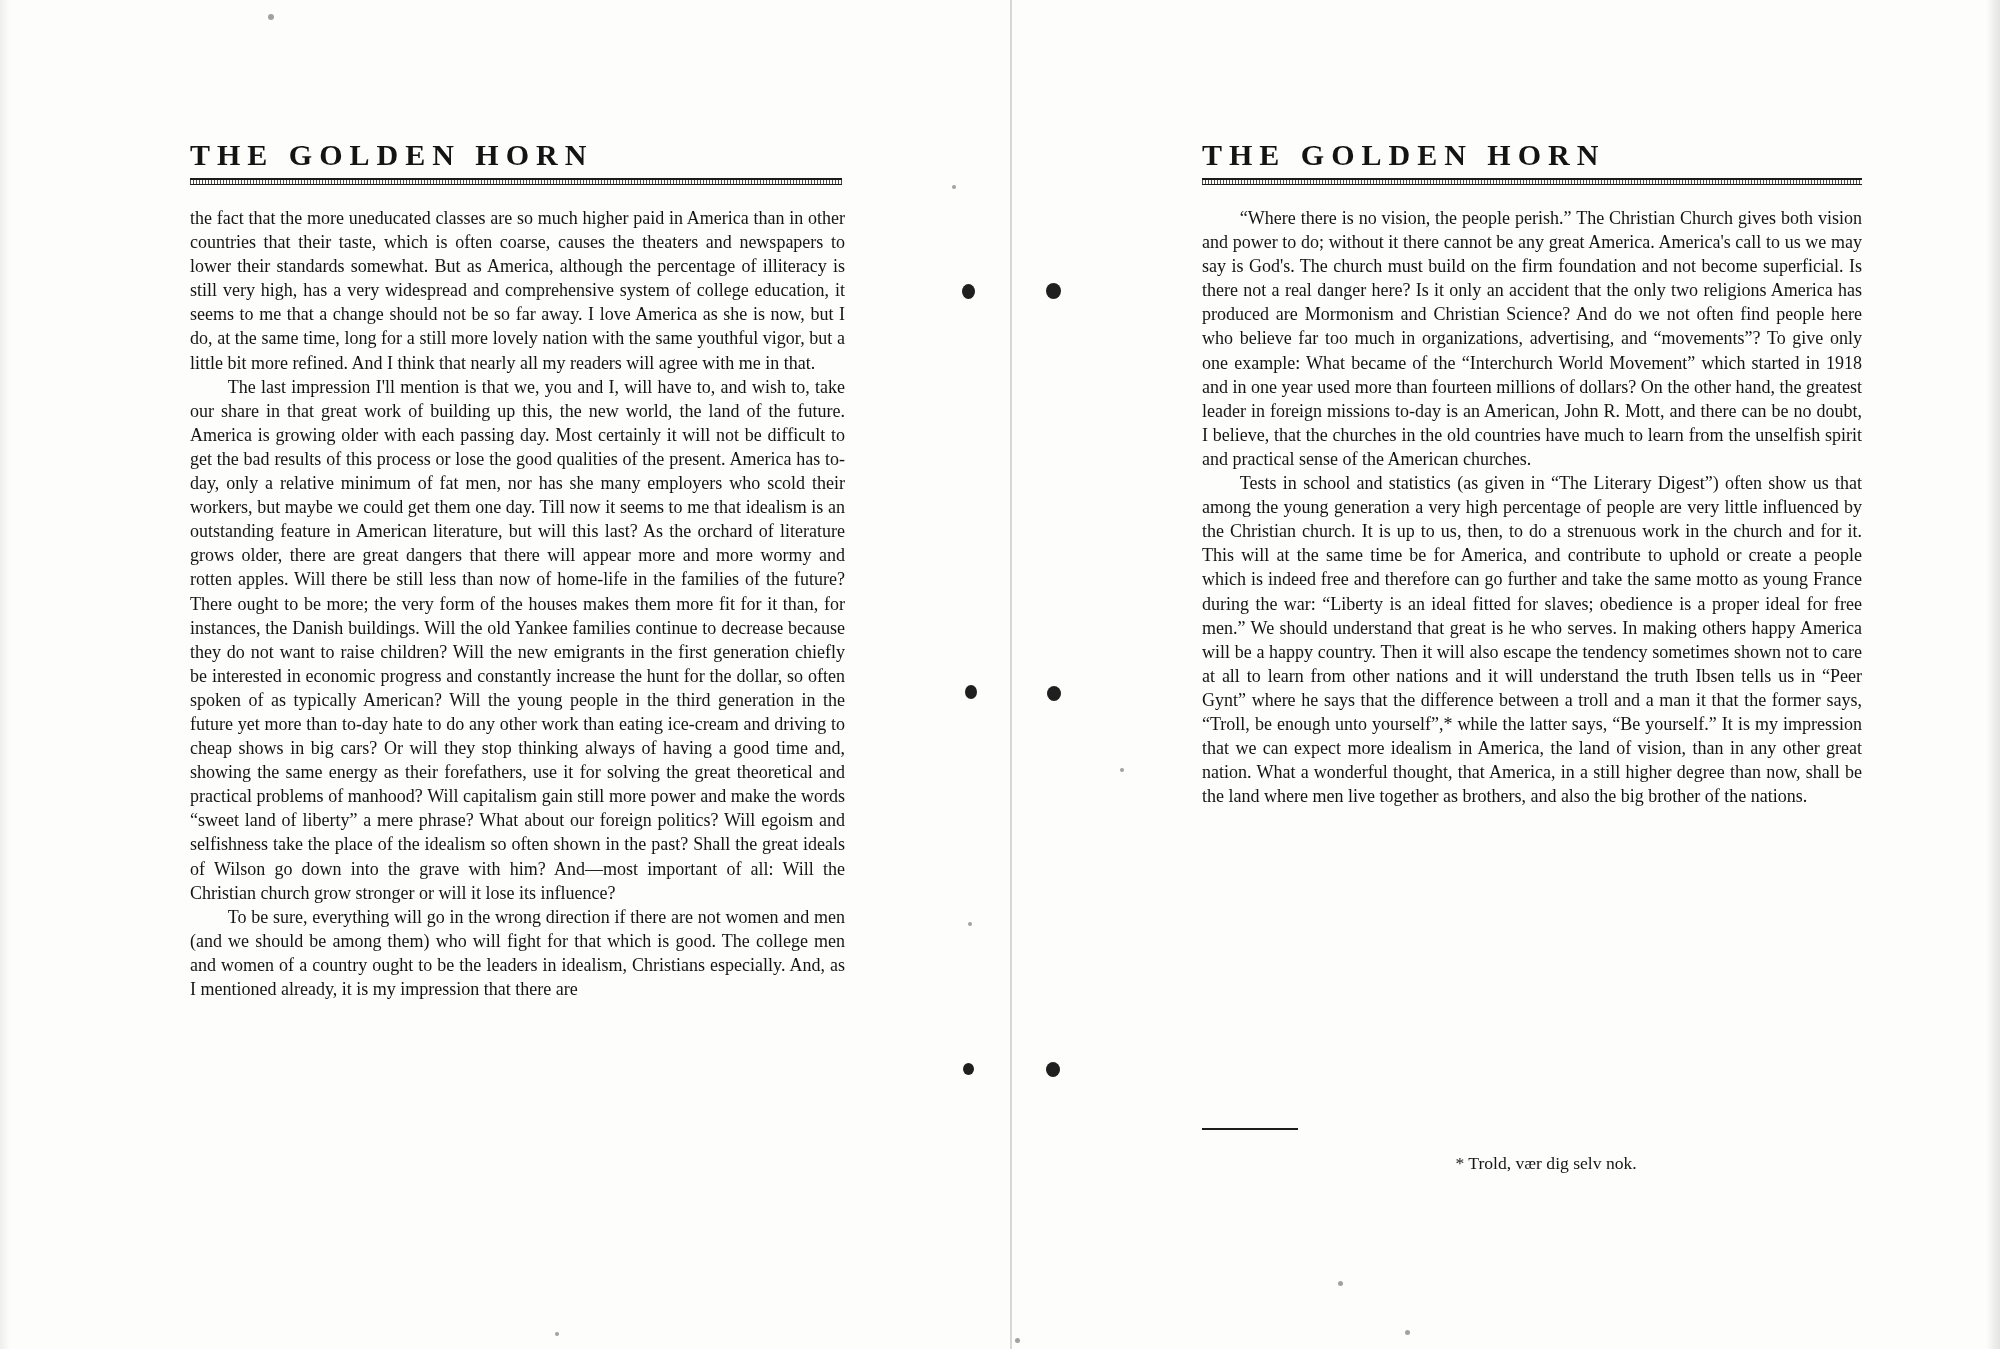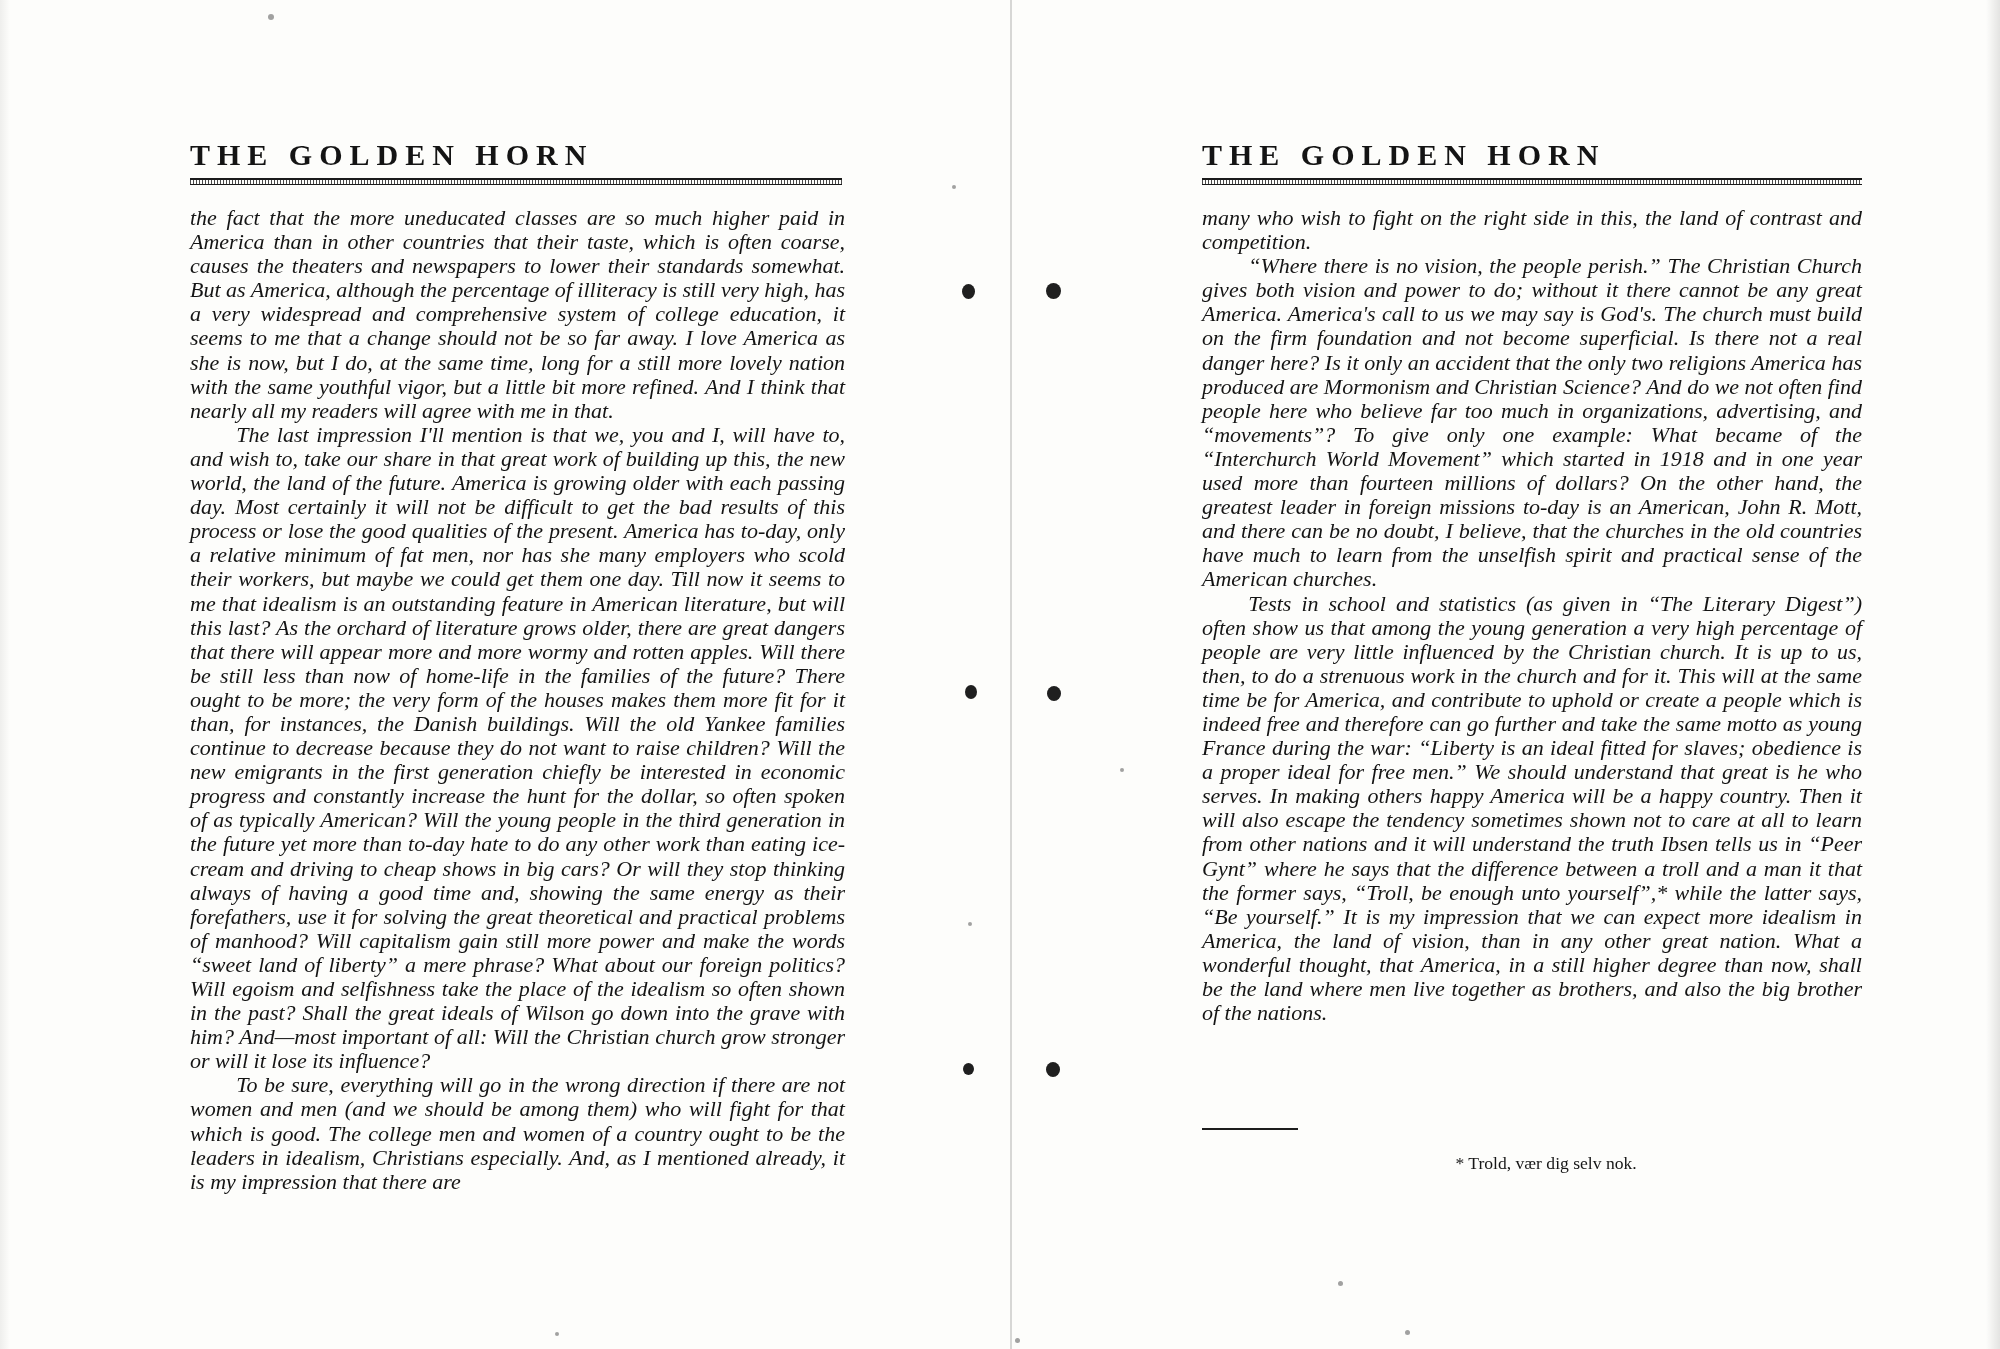--- a/index.html
+++ b/index.html
@@ -76,26 +76,25 @@
     );
     opacity: .85;
   }
   .rule-left  { left: 190px; top: 178px; width: 652px; }
   .rule-right { left: 190px; top: 178px; width: 660px; }
 
   .column {
     position: absolute;
     top: 206px;
     width: 655px;
-    font-size: 22px;
+    font-size: 18px;
     line-height: 24.1px;
     text-align: justify;
     text-justify: inter-word;
     color: #141414;
-    font-style: italic;
     -webkit-font-smoothing: none;
   }
   .col-left  { left: 190px; width: 655px; }
   .col-right { left: 190px; width: 660px; }
 
   .column p {
     margin: 0;
   }
   .column p + p {
     margin-top: 0px;
@@ -170,21 +169,20 @@
   </div>
 
   <div class="page page-right">
 
     <div class="running-head head-right">THE  GOLDEN  HORN</div>
     <div class="head-rule rule-right">
       <div class="hatch"></div>
     </div>
 
     <div class="column col-right">
-      <p>many who wish to fight on the right side in this, the land of contrast and competition.</p>
       <p class="indent">“Where there is no vision, the people perish.” The Christian Church gives both vision and power to do; without it there cannot be any great America. America's call to us we may say is God's. The church must build on the firm foundation and not become superficial. Is there not a real danger here? Is it only an accident that the only two religions America has produced are Mormonism and Christian Science? And do we not often find people here who believe far too much in organizations, advertising, and “movements”? To give only one example: What became of the “Interchurch World Movement” which started in 1918 and in one year used more than fourteen millions of dollars? On the other hand, the greatest leader in foreign missions to-day is an American, John R. Mott, and there can be no doubt, I believe, that the churches in the old countries have much to learn from the unselfish spirit and practical sense of the American churches.</p>
       <p class="indent">Tests in school and statistics (as given in “The Literary Digest”) often show us that among the young generation a very high percentage of people are very little influenced by the Christian church. It is up to us, then, to do a strenuous work in the church and for it. This will at the same time be for America, and contribute to uphold or create a people which is indeed free and therefore can go further and take the same motto as young France during the war: “Liberty is an ideal fitted for slaves; obedience is a proper ideal for free men.” We should understand that great is he who serves. In making others happy America will be a happy country. Then it will also escape the tendency sometimes shown not to care at all to learn from other nations and it will understand the truth Ibsen tells us in “Peer Gynt” where he says that the difference between a troll and a man it that the former says, “Troll, be enough unto yourself”,* while the latter says, “Be yourself.” It is my impression that we can expect more idealism in America, the land of vision, than in any other great nation. What a wonderful thought, that America, in a still higher degree than now, shall be the land where men live together as brothers, and also the big brother of the nations.</p>
     </div>
 
     <div class="footnote-wrap">
       <div class="footnote-rule"></div>
       <div class="footnote-text">* Trold, vær dig selv nok.</div>
     </div>
   </div>
 

